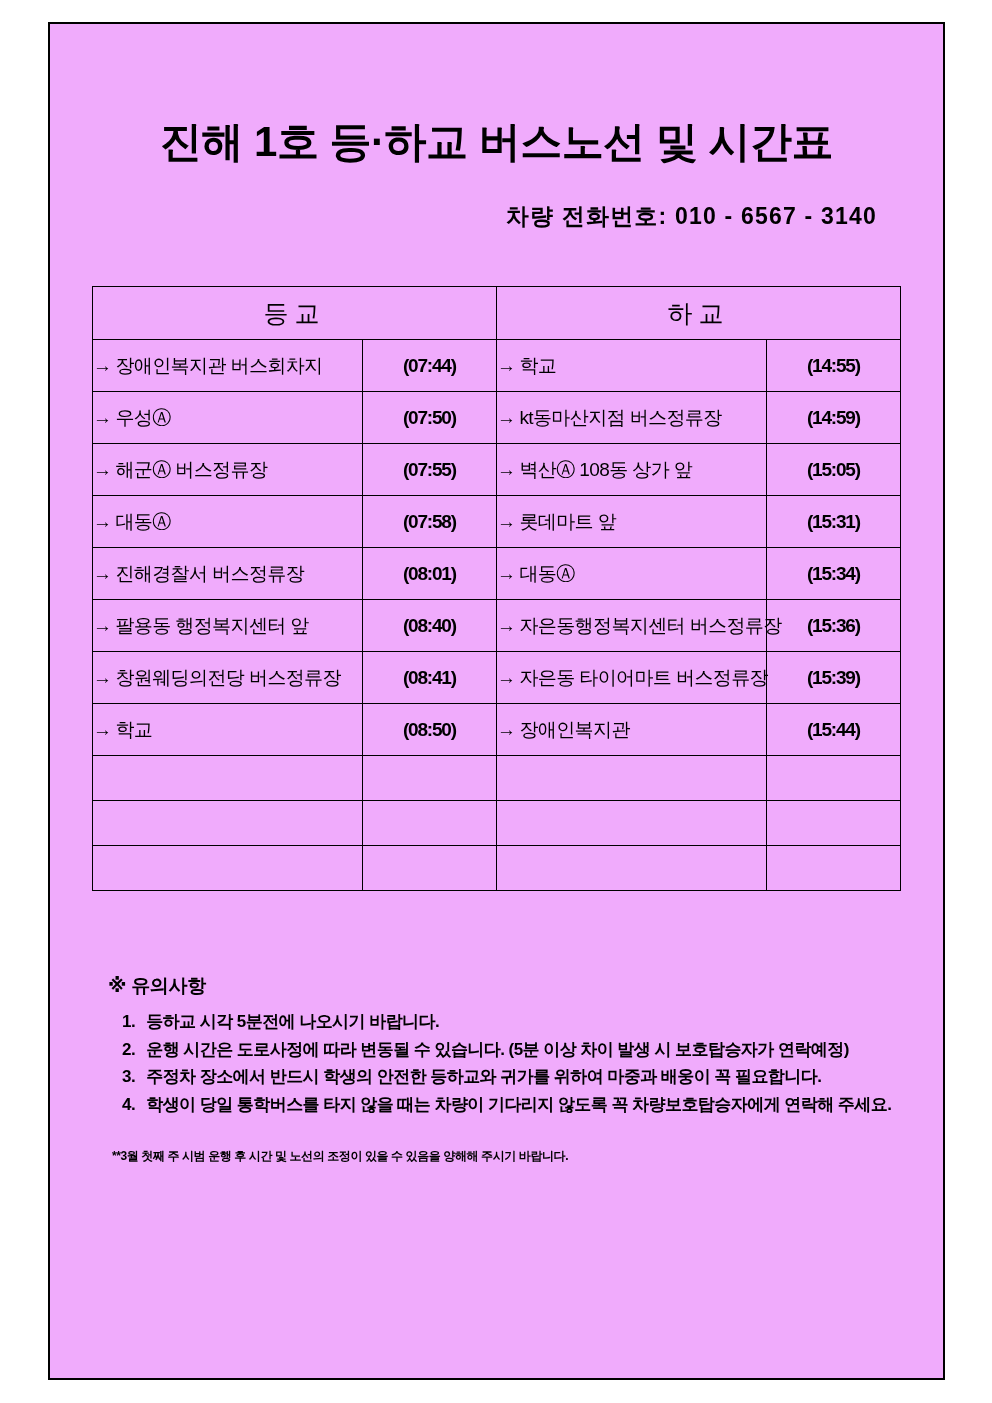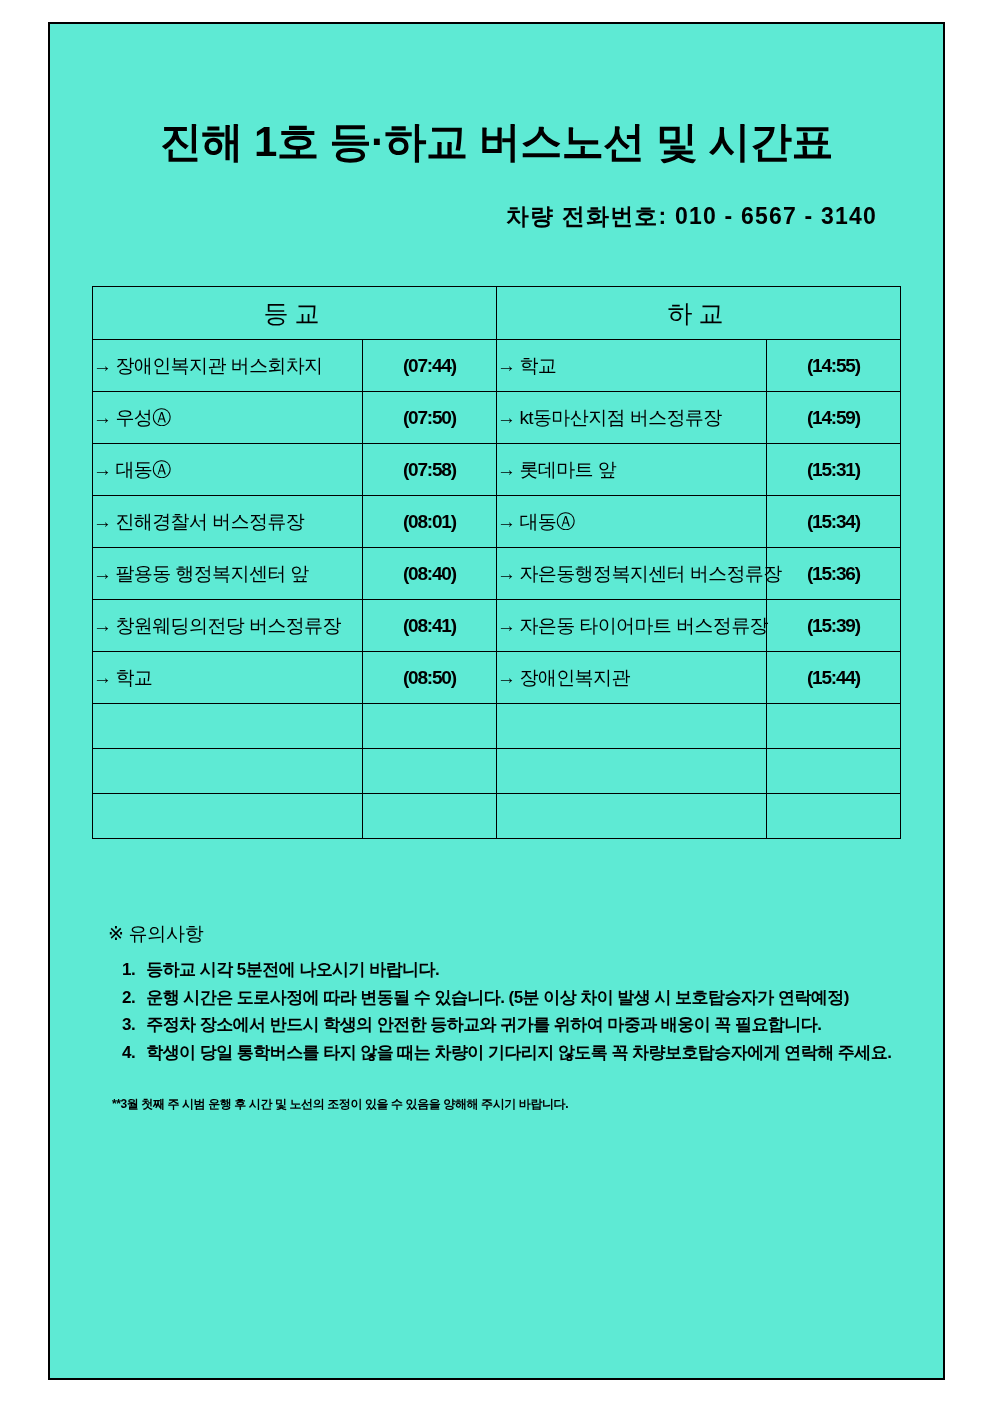--- a/index.html
+++ b/index.html
@@ -17,21 +17,21 @@
   }
 
   .page-frame {
     position: absolute;
     left: 48px;
     top: 22px;
     width: 897px;
     height: 1358px;
     border: 2px solid #000000;
     box-sizing: border-box;
-    background: #5eead4;
+    background: #f0abfc;
   }
 
   .sheet {
     position: relative;
     width: 100%;
     height: 100%;
     box-sizing: border-box;
     padding: 0 40px;
   }
 
@@ -128,20 +128,21 @@
   
   .notes {
     margin-top: 66px;
     padding-left: 18px;
   }
 
   .notes-heading {
     font-size: 19px;
     margin: 15px 0 9px 0;
     letter-spacing: -0.3px;
+    font-weight: bold;
   }
 
   ol.note-list {
     list-style: none;
     margin: 0;
     padding: 0 0 0 14px;
     font-weight: bold;
   }
 
   ol.note-list li {
@@ -196,20 +197,26 @@
               <td class="stop-cell"><span class="arrow">→</span><span>학교</span></td>
               <td class="time-cell">(14:55)</td>
             </tr>
             <tr>
               <td class="stop-cell"><span class="arrow">→</span><span>우성Ⓐ</span></td>
               <td class="time-cell">(07:50)</td>
               <td class="stop-cell"><span class="arrow">→</span><span>kt동마산지점 버스정류장</span></td>
               <td class="time-cell">(14:59)</td>
             </tr>
             <tr>
+              <td class="stop-cell"><span class="arrow">→</span><span>해군Ⓐ 버스정류장</span></td>
+              <td class="time-cell">(07:55)</td>
+              <td class="stop-cell"><span class="arrow">→</span><span>벽산Ⓐ 108동 상가 앞</span></td>
+              <td class="time-cell">(15:05)</td>
+            </tr>
+            <tr>
               <td class="stop-cell"><span class="arrow">→</span><span>대동Ⓐ</span></td>
               <td class="time-cell">(07:58)</td>
               <td class="stop-cell"><span class="arrow">→</span><span>롯데마트 앞</span></td>
               <td class="time-cell">(15:31)</td>
             </tr>
             <tr>
               <td class="stop-cell"><span class="arrow">→</span><span>진해경찰서 버스정류장</span></td>
               <td class="time-cell">(08:01)</td>
               <td class="stop-cell"><span class="arrow">→</span><span>대동Ⓐ</span></td>
               <td class="time-cell">(15:34)</td>

